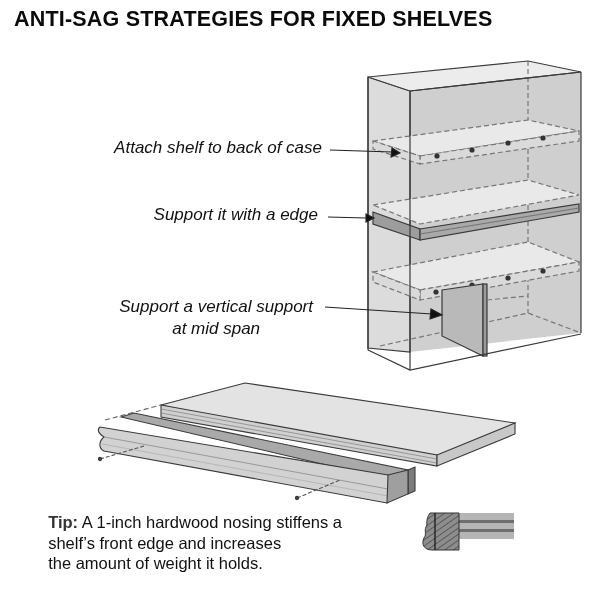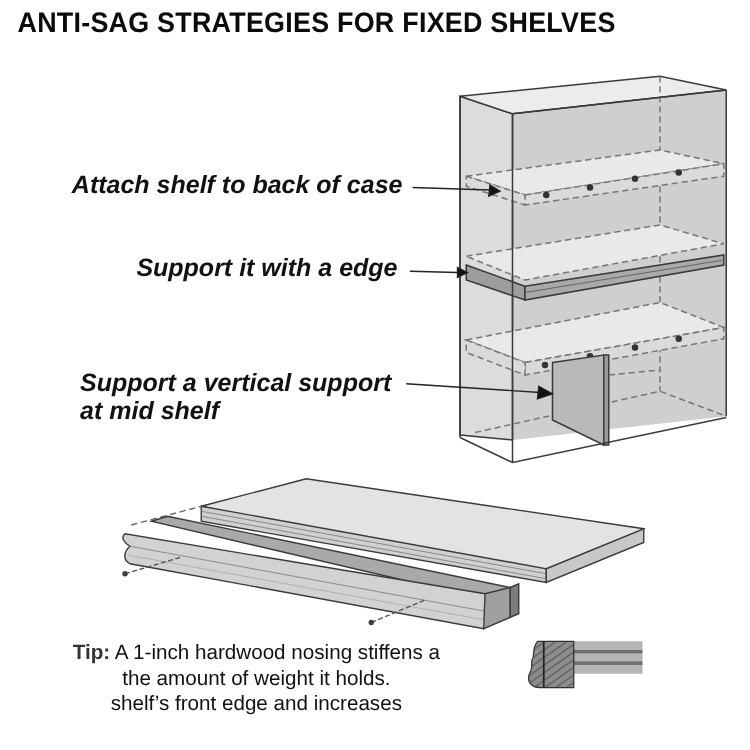--- a/index.html
+++ b/index.html
@@ -2,27 +2,27 @@
 <html><head>
 <meta charset="utf-8">
 <style>
   html, body { margin: 0; padding: 0; background: #ffffff; }
   body { width: 600px; height: 600px; position: relative; overflow: hidden;
          font-family: "Liberation Sans", sans-serif; color: #111; }
   .title { position: absolute; left: 14px; top: 6px; width: 580px;
            font-family: "Liberation Sans", sans-serif; font-weight: 700;
            font-size: 21.5px; letter-spacing: 0.2px; color: #0b0b0b;
            white-space: nowrap; transform: scaleY(1.05); transform-origin: left top; }
-  .callout { position: absolute; font-weight: 700; font-style: italic;
-             font-size: 20px; color: #111; text-align: left; line-height: 22px;
+  .callout { position: absolute; font-weight: 400; font-style: italic;
+             font-size: 17px; color: #111; text-align: center; line-height: 22px;
              white-space: nowrap; }
   #c1 { right: 278px; top: 137px; }
   #c2 { right: 282px; top: 204px; }
   #c3 { right: 287px; top: 296px; }
-  .tip { position: absolute; right: 248px; top: 512px; text-align: center;
+  .tip { position: absolute; right: 258px; top: 512px; text-align: left;
          font-size: 16.5px; line-height: 20.5px; color: #111; white-space: nowrap; margin-left: 41px; }
   .tip b { font-weight: 700; color: #333; }
   svg { position: absolute; left: 0; top: 0; }
 </style>
 </head>
 <body>
 
 <div class="title">ANTI-SAG STRATEGIES FOR FIXED SHELVES</div>
 
 <svg width="600" height="600" viewBox="0 0 600 600">
@@ -127,20 +127,20 @@
 </svg>
 
 <div class="callout" id="c1">
   <div>Attach shelf to back of case</div>
 </div>
 <div class="callout" id="c2">
   <div>Support it with a edge</div>
 </div>
 <div class="callout" id="c3">
   <div>Support a vertical support</div>
-  <div>at mid shelf</div>
+  <div>at mid span</div>
 </div>
 
 <div class="tip">
   <div><b>Tip:</b><span> A 1-inch hardwood nosing stiffens a</span></div>
+  <div>shelf’s front edge and increases</div>
   <div>the amount of weight it holds.</div>
-  <div>shelf’s front edge and increases</div>
 </div>
 
 </body></html>

